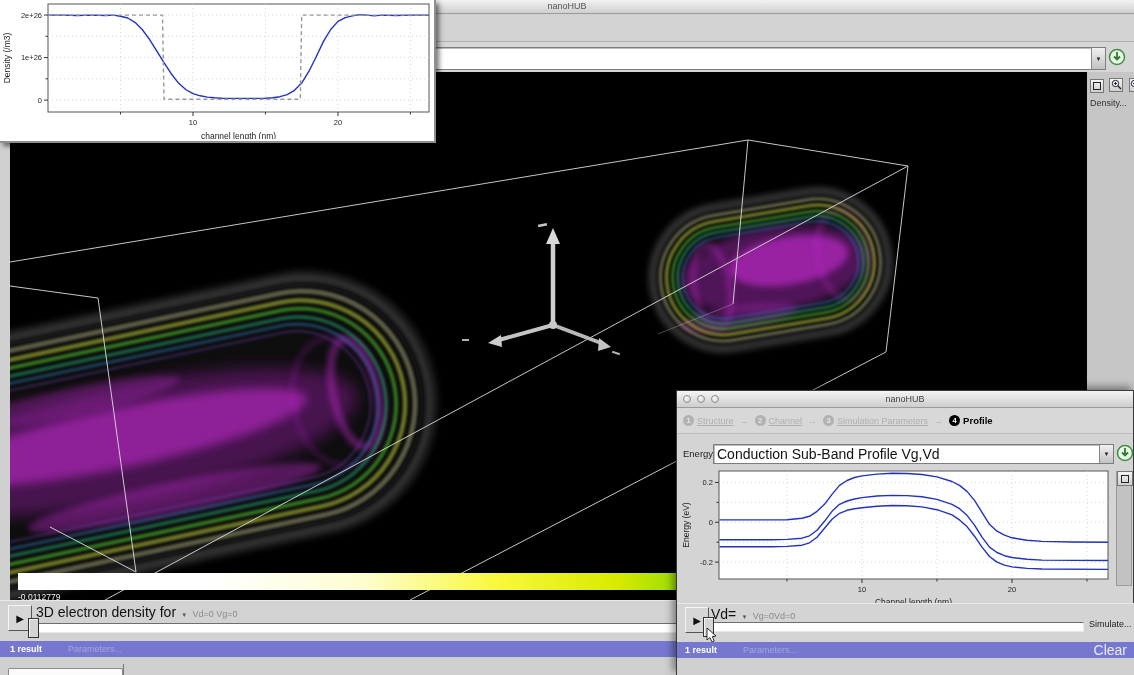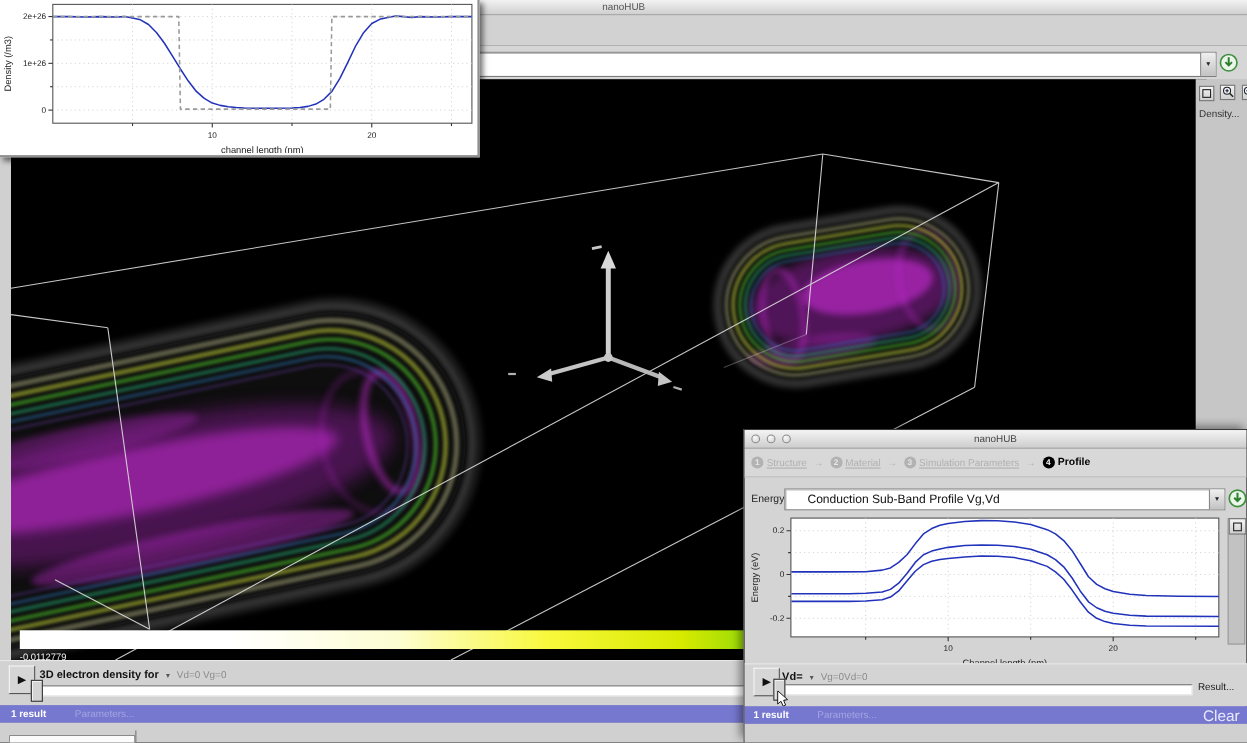--- a/index.html
+++ b/index.html
@@ -9,41 +9,41 @@
   .abs{position:absolute;}
   
   #main-titlebar{left:0;top:0;width:1134px;height:13px;
     background:linear-gradient(#f2f2f2,#cfcfcf);border-bottom:1px solid #9a9a9a;
     text-align:center;font-size:9px;color:#555;line-height:13px;}
   #main-band{left:0;top:14px;width:1134px;height:27px;background:#d2d2d2;
     border-bottom:1px solid #b0b0b0;}
   #main-resultrow{left:0;top:42px;width:1134px;height:30px;background:#d6d6d6;}
   .combo{background:#fff;border:1px solid #7d7d7d;box-shadow:inset 1px 1px 0 #bbb;
     display:flex;align-items:center;}
-  .combo-text{flex:1;font-size:11px;color:#111;padding-left:20px;white-space:nowrap;overflow:hidden;}
+  .combo-text{flex:1;font-size:14px;color:#111;padding-left:3px;white-space:nowrap;overflow:hidden;}
   .combo-btn{width:13px;align-self:stretch;background:linear-gradient(#f0f0f0,#c2c2c2);
     border-left:1px solid #888;display:flex;align-items:center;justify-content:center;}
   .arrow-glyph{font-size:6px;color:#222;line-height:1;}
   #main-combo{left:0;top:47px;width:1104px;height:21px;}
   .export-icon{display:inline-block;}
   #main-export{left:1108px;top:48px;}
   #viewport{left:10px;top:72px;width:1087px;height:528px;background:#000;}
   #side-panel{left:1087px;top:72px;width:47px;height:528px;background:#c6c6c6;}
   .mini-btn{width:14px;height:14px;background:linear-gradient(#f4f4f4,#cfcfcf);
     border:1px solid #777;display:inline-flex;align-items:center;justify-content:center;
     margin-left:1px;padding:0;box-sizing:border-box;}
   .sq-glyph{width:6px;height:6px;border:1px solid #222;display:block;}
   #settings-label{font-size:9px;color:#333;}
   
   .player-row{background:#d2d2d2;border-top:1px solid #e8e8e8;}
   #main-player{left:0;top:600px;width:1134px;height:41px;}
   .play-btn{width:24px;height:26px;background:#d6d6d6;border:1px solid;
     border-color:#f4f4f4 #555 #555 #f4f4f4;display:flex;align-items:center;justify-content:center;
     font-size:10px;color:#111;box-sizing:border-box;}
-  .pl-label-b{font-size:10px;font-weight:bold;color:#111;}
+  .pl-label-b{font-size:14px;font-weight:normal;color:#111;}
   .pl-caret{font-size:7px;color:#555;padding:0 2px;}
   .pl-label-g{font-size:9px;color:#8a8a8a;}
   .slider-track{background:#fff;border:1px solid;border-color:#6e6e6e #e8e8e8 #e8e8e8 #6e6e6e;
     box-sizing:border-box;}
   .slider-thumb{background:#d4d4d4;border:1px solid #333;
     box-shadow:inset 1px 1px 0 #f3f3f3;box-sizing:border-box;}
   
   .results-bar{background:#7678cf;border-bottom:2px solid #4c4da0;color:#fff;
     display:flex;align-items:center;}
   #main-results{left:0;top:641px;width:1134px;height:16px;}
@@ -309,21 +309,21 @@
     </div>
 
     <div class="abs" id="sim-breadcrumbs">
       <span class="bc-item bc-inactive">
         <span class="bc-num">1</span>
         <span class="bc-label">Structure</span>
       </span>
       <span class="bc-arrow">→</span>
       <span class="bc-item bc-inactive">
         <span class="bc-num">2</span>
-        <span class="bc-label">Material</span>
+        <span class="bc-label">Channel</span>
       </span>
       <span class="bc-arrow">→</span>
       <span class="bc-item bc-inactive">
         <span class="bc-num">3</span>
         <span class="bc-label">Simulation Parameters</span>
       </span>
       <span class="bc-arrow">→</span>
       <span class="bc-item bc-active">
         <span class="bc-num">4</span>
         <span class="bc-label">Profile</span>
@@ -393,21 +393,21 @@
         <span class="pl-label-b">Vd=</span>
         <span class="pl-caret">▾</span>
         <span class="pl-label-g">Vg=0Vd=0</span>
       </div>
       <div class="abs slider-track" style="left:26px;top:18px;width:381px;height:10px;"></div>
       <div class="abs slider-thumb" style="left:26px;top:13px;width:11px;height:20px;"></div>
       <svg class="abs" style="left:29px;top:24px;" width="14" height="16">
         <polygon points="1,0 1,12 4,9.5 6,14 8.2,13 6.4,8.6 10,8" fill="#fff" stroke="#000" stroke-width="0.8"></polygon>
       </svg>
     </div>
-    <span class="abs" id="sim-options">Result...</span>
+    <span class="abs" id="sim-options">Simulate...</span>
 
     <div class="abs results-bar" id="sim-results">
       <span class="res-count" style="margin-left:8px;">1 result</span>
       <span class="res-params">Parameters...</span>
       <span class="res-clear">Clear</span>
     </div>
     <div class="abs" id="sim-bottomstrip"></div>
   </div>
 </div>
 

